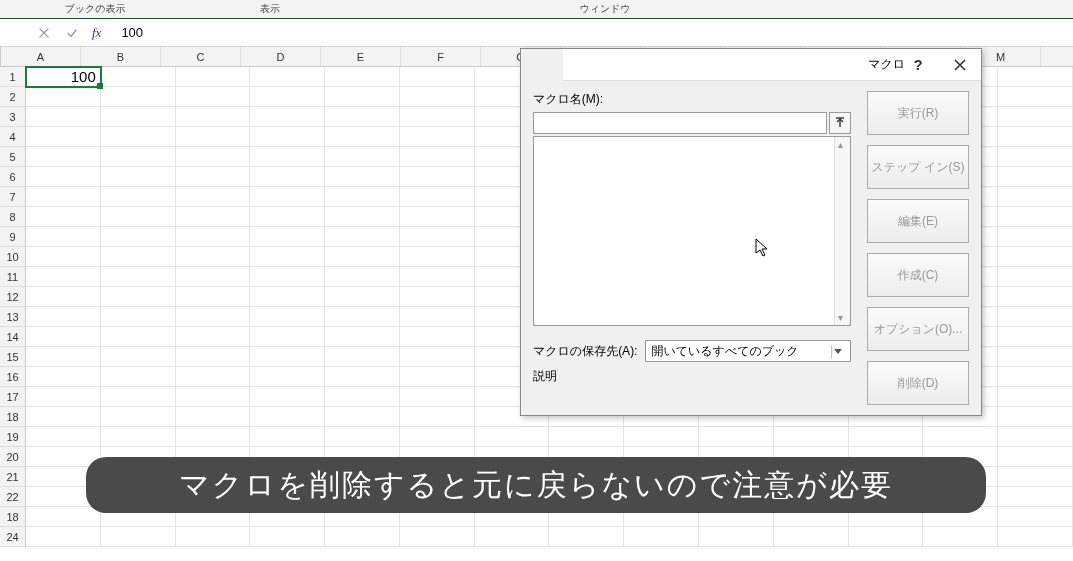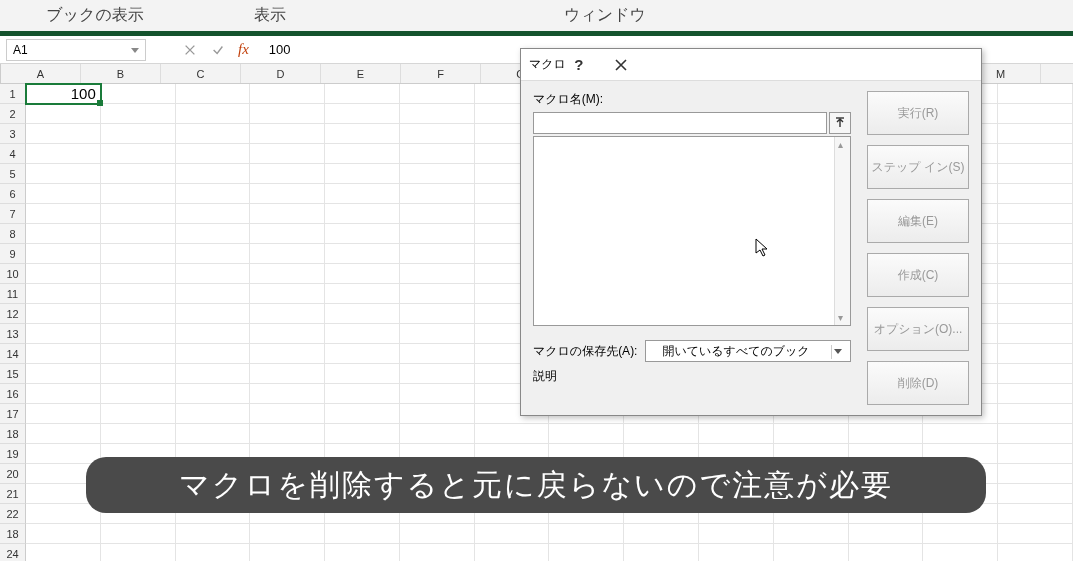--- a/index.html
+++ b/index.html
@@ -1,56 +1,56 @@
 <!DOCTYPE html>
 <html><head>
 <meta charset="utf-8">
 <style>
 * { box-sizing: border-box; margin: 0; padding: 0; font-family: "Meiryo UI", "MS PGothic", sans-serif; }
 body { width: 1073px; height: 561px; background: #fff; overflow: hidden; position: relative; font-size: 12px; }
 
-.ribbon-row { display: flex; height: 36px; background: #f3f3f3; border-bottom: 5px solid #14532d; font-size: 16px; color: #444; }
+.ribbon-row { display: flex; height: 19px; background: #f3f3f3; border-bottom: 1px solid #14532d; font-size: 10px; color: #444; }
 .ribbon-cell { display: flex; align-items: center; justify-content: center; border-right: 0 solid #ccc; }
 
 .namebox-row { display: flex; height: 28px; background: #fff; border-bottom: 1px solid #d6d6d6; align-items: center; }
 .namebox { width: 140px; height: 22px; margin-left: 6px; display: flex; align-items: center; border: 1px solid #ccc; background: #fff; padding: 0 20px 0 6px; font-size: 12px; position: relative; }
 .namebox::after { content: ""; position: absolute; right: 6px; top: 8px; width: 0; height: 0; border-left: 4px solid transparent; border-right: 4px solid transparent; border-top: 5px solid #888; }
 .fb-spacer { width: 30px; }
 .fb-btn { width: 28px; height: 22px; display: flex; align-items: center; justify-content: center; color: #888; font-size: 13px; }
 .fb-btn svg { width: 14px; height: 14px; }
-.fx { font-style: italic; font-family: "Times New Roman", serif; color: #c2410c; font-size: 15px; padding: 0 6px; }
+.fx { font-style: italic; font-family: "Times New Roman", serif; color: #4c1d95; font-size: 13px; padding: 0 6px; }
 .formula-val { margin-left: 8px; padding: 0 6px; font-size: 13px; }
 
 .grid { position: relative; }
 .col-headers { display: flex; height: 20px; background: #f3f3f3; border-bottom: 1px solid #ccc; }
 .corner { width: 28px; border-right: 1px solid #ccc; background: #e8e8e8; }
 .col-h { width: 80px; border-right: 1px solid #ddd; display: flex; align-items: center; justify-content: center; font-size: 11px; color: #333; }
 .rows { display: flex; flex-direction: column; }
 .row { display: flex; height: 20px; }
 .row-h { width: 28px; background: #f3f3f3; border-right: 1px solid #ccc; border-bottom: 1px solid #ddd; display: flex; align-items: center; justify-content: center; font-size: 11px; color: #333; }
 .cell { width: 80px; border-right: 1px solid #e4e4e4; border-bottom: 1px solid #e4e4e4; display: flex; align-items: center; justify-content: flex-end; padding: 0 4px; font-size: 15px; }
 .cell.sel { outline: 2px solid #1a7b3a; outline-offset: -1px; background: #fff; position: relative; }
 .cell.sel::after { content: ""; position: absolute; right: -3px; bottom: -3px; width: 6px; height: 6px; background: #1a7b3a; }
 
 .dialog { position: absolute; left: 520px; top: 48px; width: 462px; background: #f0f0f0; border: 1px solid #888; box-shadow: 2px 2px 6px rgba(0,0,0,.25); }
-.dlg-title { height: 32px; display: flex; align-items: center; justify-content: flex-start; padding: 0 8px; border-bottom: 1px solid #ddd; background: #fff; }
+.dlg-title { height: 32px; display: flex; align-items: center; justify-content: flex-end; padding: 0 8px; border-bottom: 1px solid #ddd; background: #fff; margin-left: 42px; }
 .dlg-ctrls { display: flex; gap: 16px; align-items: center; }
 .dlg-ctrls .ic { width: 26px; height: 26px; display: flex; align-items: center; justify-content: center; color: #333; font-size: 15px; }
 .dlg-body { padding: 10px 12px; display: flex; gap: 16px; }
 .dlg-left { flex: 1; }
 .lbl { font-size: 12px; margin-bottom: 4px; display: block; }
 .name-input-wrap { display: flex; gap: 2px; margin-bottom: 2px; }
 .name-input { flex: 1; height: 22px; border: 1px solid #999; background: #fff; }
 .up-btn { width: 22px; height: 22px; border: 1px solid #999; background: #f6f6f6; display: flex; align-items: center; justify-content: center; }
 .list-box { width: 318px; height: 190px; border: 1px solid #999; background: #fff; position: relative; }
 .list-box .sb { position: absolute; right: 0; top: 0; bottom: 0; width: 16px; background: #f6f6f6; border-left: 1px solid #ddd; }
 .list-box .sb::before { content: "▴"; position: absolute; top: 2px; left: 3px; font-size: 10px; color: #999; }
 .list-box .sb::after { content: "▾"; position: absolute; bottom: 2px; left: 3px; font-size: 10px; color: #999; }
 .loc-row { display: flex; align-items: center; gap: 8px; margin-top: 14px; }
-.loc-select { flex: 1; height: 22px; border: 1px solid #999; background: #fff; display: flex; align-items: center; padding: 0 16px; position: relative; }
+.loc-select { flex: 1; height: 22px; border: 1px solid #999; background: #fff; display: flex; align-items: center; padding: 0 5px; position: relative; }
 .loc-select::after { content: ""; position: absolute; right: 4px; top: 4px; width: 14px; height: 14px; border-left: 1px solid #ccc; }
 .loc-select .chev { position: absolute; right: 8px; top: 8px; width: 0; height: 0; border-left: 4px solid transparent; border-right: 4px solid transparent; border-top: 5px solid #555; }
 .dlg-right { width: 104px; display: flex; flex-direction: column; gap: 10px; }
 .btn { height: 44px; border: 1px solid #aaa; background: linear-gradient(#fbfbfb,#ececec); display: flex; align-items: center; justify-content: center; font-size: 12px; color: #333; }
 .btn.dis { color: #999; }
 
 .toast { position: absolute; left: 86px; bottom: 48px; width: 900px; height: 56px; background: #4a4a4a; border-radius: 20px; display: flex; align-items: center; justify-content: center; color: #fff; font-size: 30px; letter-spacing: 2px; }
 
 .cursor { position: absolute; left: 755px; top: 238px; pointer-events: none; }
 .cursor svg { width: 16px; height: 20px; }
@@ -58,23 +58,20 @@
 </head>
 <body>
 
 <div class="ribbon-row" id="ribbon">
     <div class="ribbon-cell" style="width: 190px;">ブックの表示</div>
     <div class="ribbon-cell" style="width: 160px;">表示</div>
     <div class="ribbon-cell" style="width: 510px;">ウィンドウ</div>
   </div>
 
 <div class="namebox-row">
-  <div class="namebox">
-    <span>A1</span>
-  </div>
   <div class="fb-spacer"></div>
   <div class="fb-btn">
     <svg viewBox="0 0 16 16">
         <path d="M3 3 L13 13 M13 3 L3 13" stroke="#999" stroke-width="1.6" fill="none"></path>
       </svg>
   </div>
   <div class="fb-btn">
     <svg viewBox="0 0 16 16">
         <path d="M3 8 L7 12 L13 4" stroke="#999" stroke-width="1.6" fill="none"></path>
       </svg>

